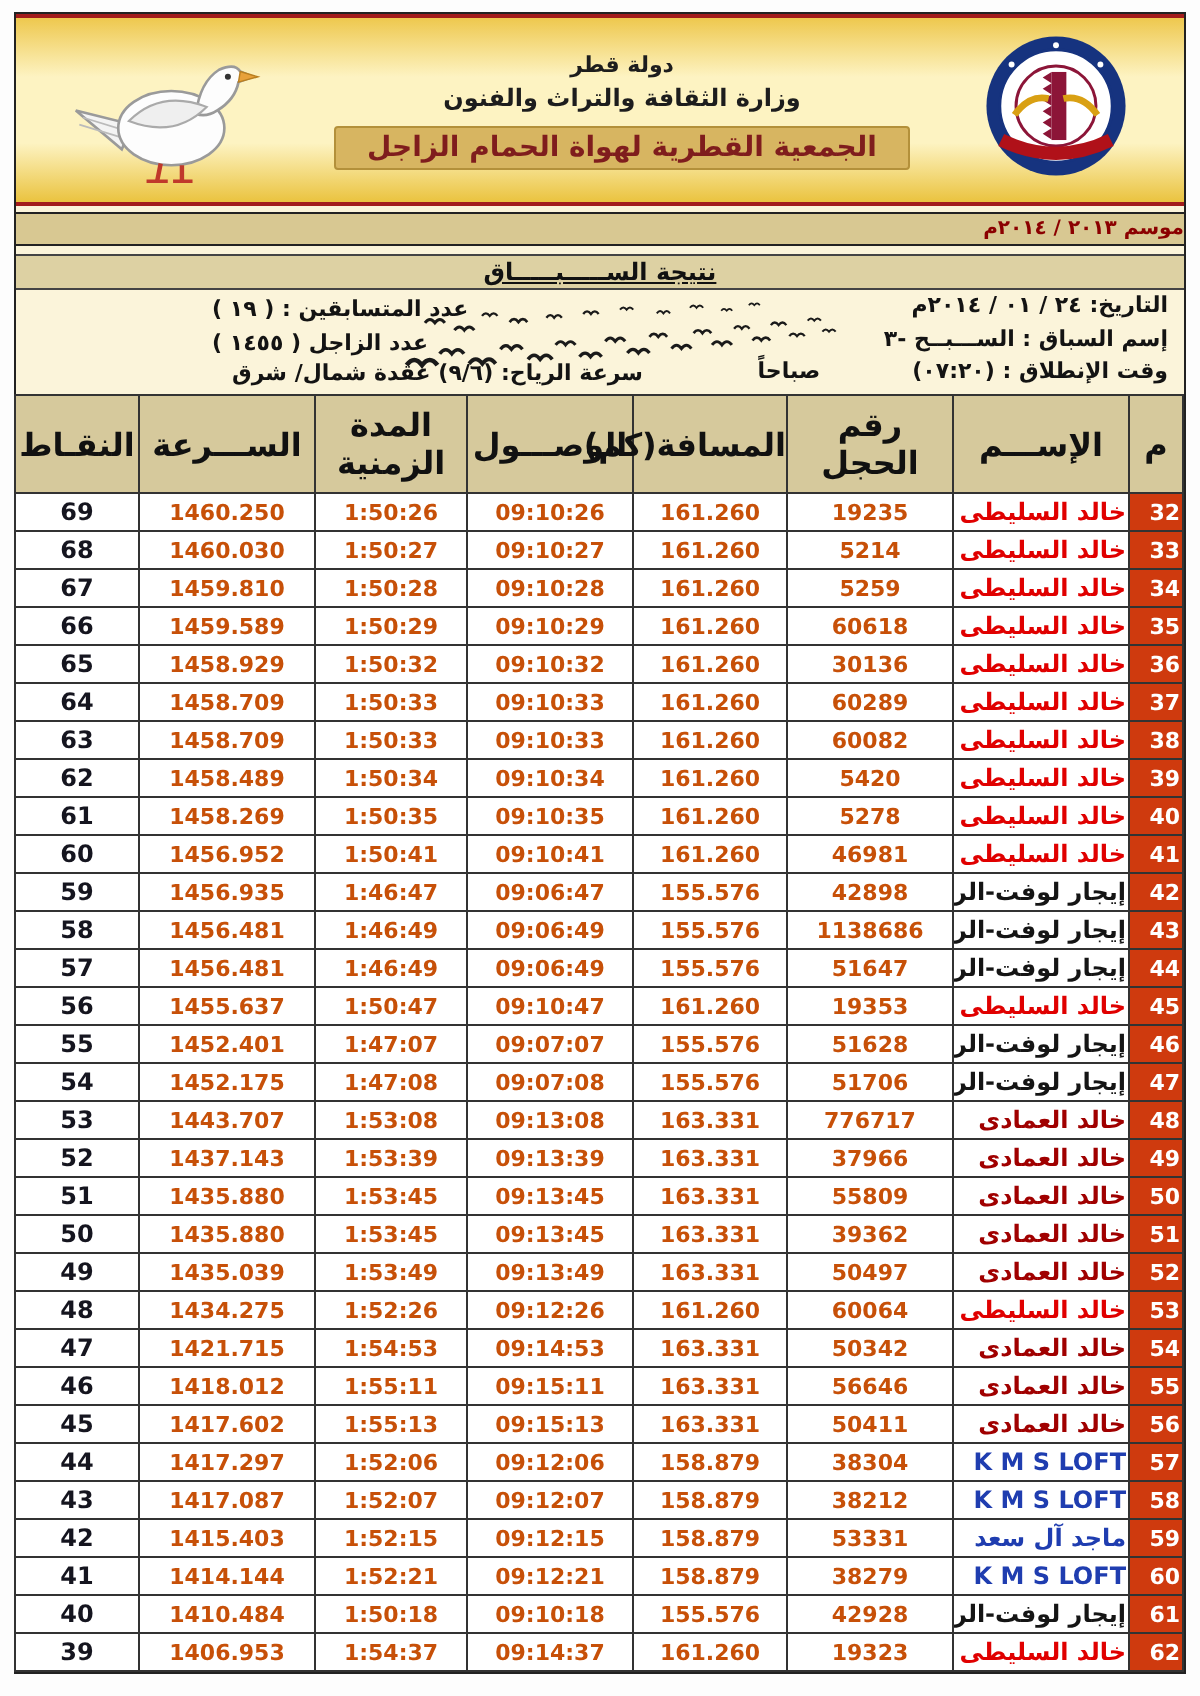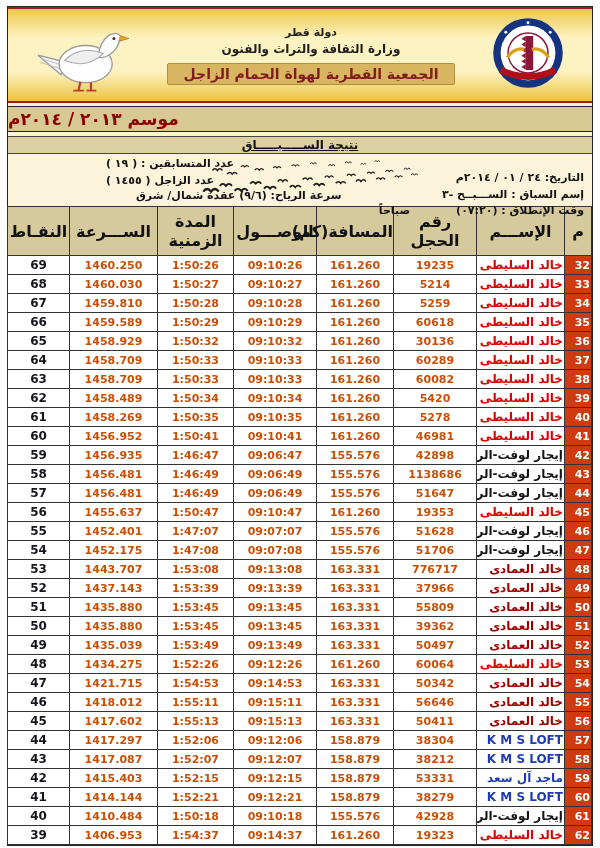--- a/index.html
+++ b/index.html
@@ -12,31 +12,31 @@
     display:flex; align-items:center; justify-content:space-between; direction:ltr; }
   .pigeon-wrap { width:150px; text-align:center; }
   .logo-wrap { width:128px; text-align:center; }
   .head-text { flex:1; text-align:center; }
   .country { font-size:11px; font-weight:bold; color:#1d1d1d; }
   .ministry { font-size:12px; font-weight:bold; color:#1d1d1d; margin-top:3px; }
   .assoc { display:inline-block; margin-top:7px; background:#d7b561; border:1px solid #b3903a;
     padding:2px 16px; font-size:14px; font-weight:bold; color:#7f1d1d; border-radius:2px; }
 
   .season { background:var(--season-bg,#d8c892); border-top:1.5px solid #222; border-bottom:1.5px solid #222;
-    text-align:left; color:#8b0000; font-weight:bold; font-size:17px; padding:2px 0; margin-top:3px; }
+    text-align:right; color:#8b0000; font-weight:bold; font-size:10px; padding:2px 0; margin-top:3px; }
 
   .result-strip { background:#ddd1a3; border-top:1px solid #444; border-bottom:1px solid #444;
     text-align:center; font-weight:bold; font-size:12px; color:#111; padding:1px 0; margin-top:4px; }
   .result-strip span { text-decoration:underline; }
 
   .info { position:relative; height:52px; font-size:11px; font-weight:bold; color:#131313; }
-  .info-right { position:absolute; top:16px; right:8px; line-height:1.5; text-align:right; }
+  .info-right { position:absolute; top:0; right:8px; line-height:1.5; text-align:right; }
   .time-line { display:flex; gap:46px; }
   .info-left { position:absolute; top:2px; left:98px; line-height:1.5; text-align:left; }
-  .info-wind { position:absolute; top:35px; left:128px; }
+  .info-wind { position:absolute; top:35px; left:108px; }
   .birds { position:absolute; left:182px; top:3px; width:240px; height:46px; }
 
   table { width:100%; border-collapse:collapse; table-layout:fixed; background:#fff; }
   th { background:var(--head-bg,#d6c99c); border:1px solid #333; font-size:16px; padding:5px 0; color:#111; }
   td { border:1px solid #333; text-align:center; height:19px; padding:0 1px; font-size:11px;
        font-weight:bold; overflow:hidden; white-space:nowrap; }
   .c-pos  { background:var(--rank-bg,#cf3a0e); color:#fff;text-align:right; }
   .c-num  { color:var(--num-color,#c75008); }
   .c-pts  { color:#15151f; font-size:12px; }
   .c-name { font-size:12px;padding-left:17px; }

